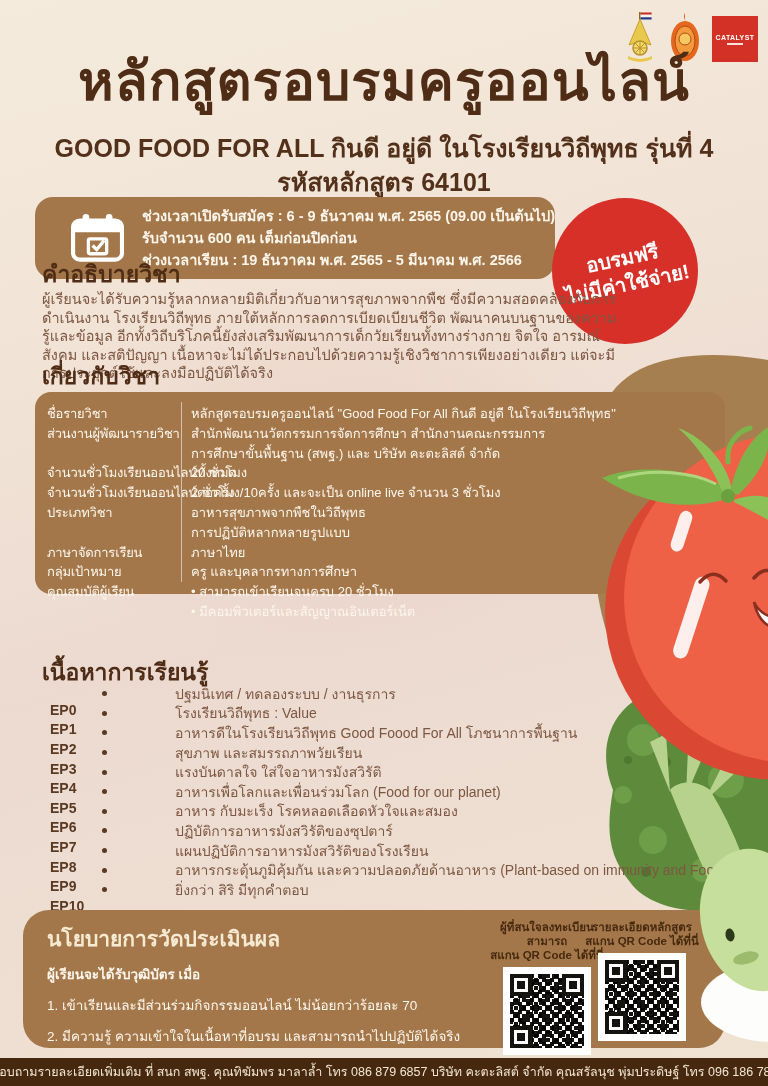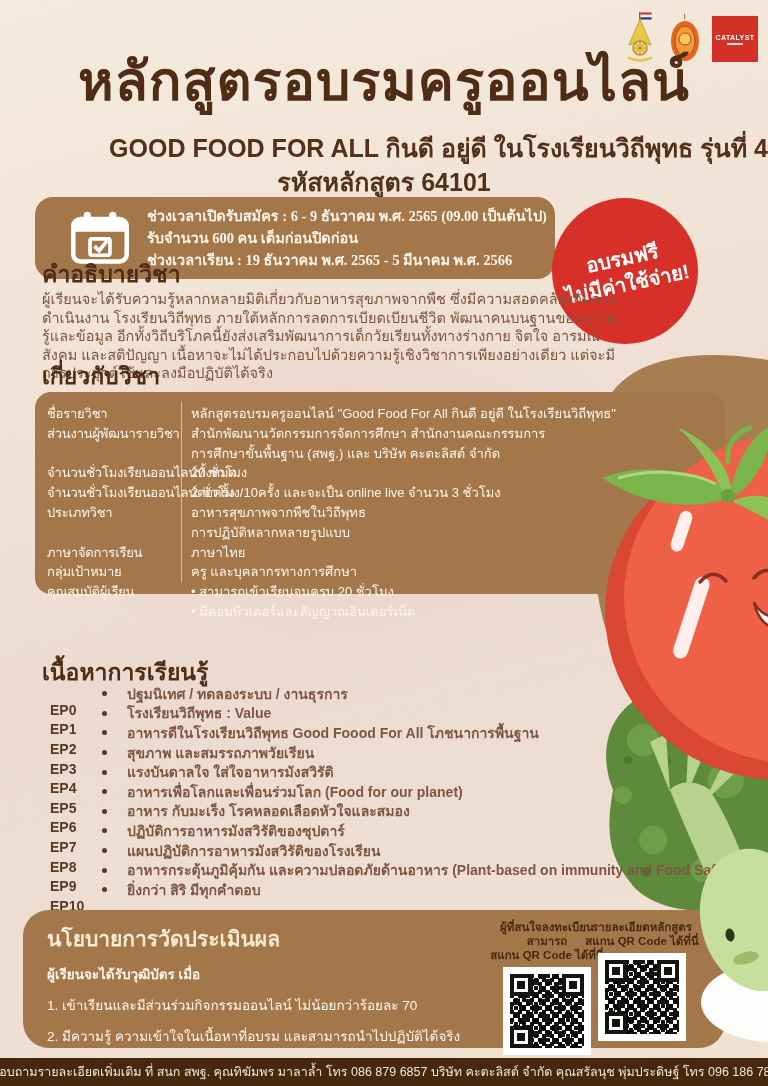--- a/index.html
+++ b/index.html
@@ -16,27 +16,27 @@
   
   .logos{position:absolute;top:12px;right:10px;display:flex;align-items:flex-end;gap:9px;}
   .catalyst{width:46px;height:46px;background:#d33126;color:#fff;display:flex;flex-direction:column;
     align-items:center;justify-content:center;gap:2px;}
   .catalyst .ct{font-size:7px;font-weight:bold;letter-spacing:.4px;}
   .catalyst .cs{width:16px;height:2px;background:rgba(255,255,255,.85);}
   
   .h-serif{font-family:"DejaVu Serif","Liberation Serif",serif;}
   h1.title{position:absolute;top:50px;left:0;width:768px;margin:0;text-align:center;
     font-size:54px;line-height:1.15;font-weight:800;color:#4f2c15;letter-spacing:1px;}
-  .sub1{position:absolute;top:128px;left:0;width:768px;text-align:right;
+  .sub1{position:absolute;top:128px;left:0;width:768px;text-align:center;
     font-size:25px;font-weight:700;color:#53301a;}
   .sub2{position:absolute;top:162px;left:0;width:768px;text-align:center;
     font-size:25px;font-weight:700;color:#53301a;}
   
   .schedule-box{position:absolute;left:35px;top:197px;width:520px;height:82px;background:#a3774a;
-    border-radius:18px;display:flex;align-items:center;padding-left:36px;box-sizing:border-box;gap:18px;font-family:Liberation Serif, serif;}
+    border-radius:18px;display:flex;align-items:center;padding-left:36px;box-sizing:border-box;gap:18px;}
   .sched-lines{font-size:14.5px;font-weight:600;color:#fcf5ea;line-height:22px;white-space:nowrap;}
   
   .badge{position:absolute;left:552px;top:198px;width:146px;height:146px;border-radius:50%;
     background:#d63029;display:flex;align-items:center;justify-content:center;}
   .badge-rot{transform:rotate(-12deg);text-align:center;color:#fff;font-weight:800;
     font-size:20px;line-height:26px;white-space:nowrap;}
   h2.sec{position:absolute;margin:0;left:42px;font-size:23px;font-weight:800;color:#4f2c15;}
   #h-desc{top:256px;}
   #h-about{top:358px;}
   #h-content{top:654px;}
@@ -47,21 +47,21 @@
     border-radius:16px;box-sizing:border-box;padding:11px 0 0 12px;color:#fdf6ec;}
   .info-box .vline{position:absolute;left:146px;top:10px;bottom:12px;width:1px;background:rgba(255,255,255,.55);}
   .info-row{display:flex;height:19.8px;font-size:13px;white-space:nowrap;}
   .info-row .k{width:134px;flex:none;letter-spacing:-.2px;}
   .info-row .v{padding-left:10px;}
   
   .ep-list{position:absolute;left:50px;top:684px;width:680px;}
   .ep-row{display:flex;align-items:center;height:19.6px;font-size:14px;white-space:nowrap;}
   .ep-code{width:52px;flex:none;font-weight:700;color:#5a3a22;margin-top:32px;}
   .ep-dot{width:5px;height:5px;border-radius:50%;background:#5a3a22;margin-right:20px;flex:none;}
-  .ep-text{color:#7d5741;font-weight:700;}
+  .ep-text{color:#7d5741;font-weight:400;margin-left:48px;}
   
   .policy-box{position:absolute;left:23px;top:910px;width:702px;height:138px;background:#a3774a;border-radius:26px;}
   .policy-left{position:absolute;left:24px;top:12px;width:400px;}
   .policy-left h3{margin:0;font-size:21px;font-weight:800;color:#f7ead2;}
   .p-intro{margin-top:8px;font-size:13.5px;color:#fdf6ec;font-weight:600;}
   .p-item{margin-top:9px;font-size:13.5px;color:#fdf6ec;font-weight:500;white-space:nowrap;}
   .qr-col{position:absolute;top:10px;width:128px;text-align:center;}
   #qr-register{left:428px;margin-left:32px;}
   #qr-details{left:555px;}
   .qr-label{font-size:11.5px;font-weight:700;color:#47290f;line-height:14px;}

